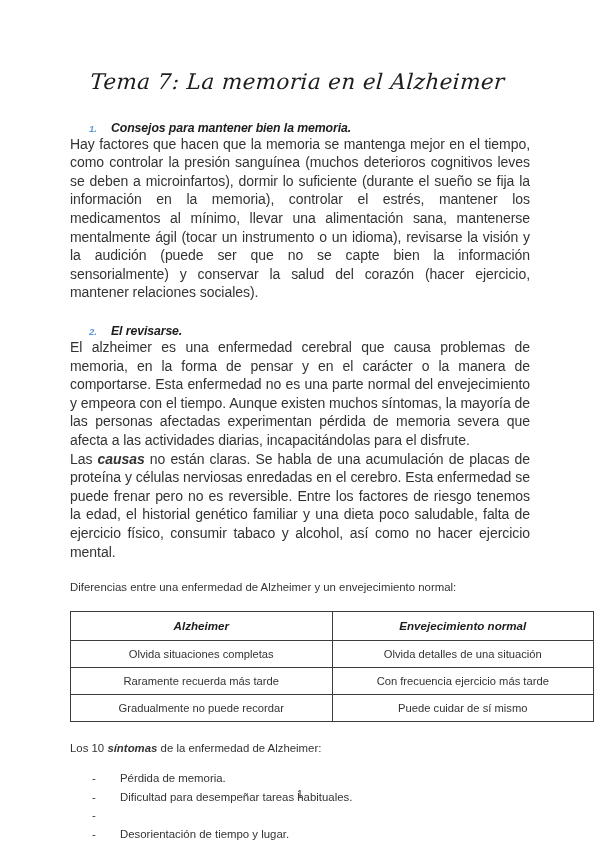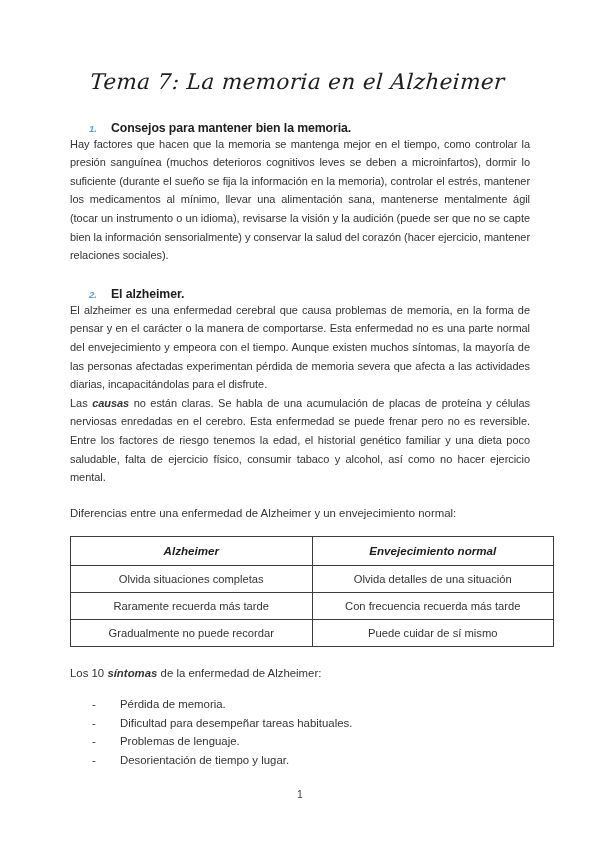--- a/index.html
+++ b/index.html
@@ -57,50 +57,51 @@
     color: #5b9bd5;
     font-weight: 700;
     font-style: italic;
     font-size: 9.5px;
     width: 22px;
     margin-left: 19px;
     flex: 0 0 auto;
   }
   .num-heading .htext {
     font-weight: 700;
+    font-style: italic;
     font-size: 12.3px;
     color: #1d1d1d;
     letter-spacing: -0.1px;
     text-align: center;
   }
 
   .h1-block { margin-top: 27px; }
   .h2-block { margin-top: 22px; }
 
   
   p.body {
-    font-size: 11px;
+    font-size: 14px;
     line-height: 18.6px;
     text-align: justify;
     color: #333333;
     margin: 0;
     letter-spacing: -0.05px;
   }
   .p-first { margin-top: 13px; }
   .p-gap   { margin-top: 16px; }
 
   b.bi {
     font-weight: 700;
     font-style: italic;
   }
 
   
   table.diff {
     border-collapse: collapse;
-    width: 484px;
+    width: 524px;
     margin-top: 14px;
     table-layout: fixed;
   }
   table.diff td {
     border: 1.3px solid #3c3c3c;
     text-align: center;
     vertical-align: middle;
     font-size: 11.2px;
     line-height: 16px;
     color: #333333;
@@ -163,41 +164,41 @@
     <h1 class="doc-title">Tema 7: La memoria en el Alzheimer</h1>
 
     <div class="num-heading h1-block">
       <span class="marker">1.</span>
       <span class="htext">Consejos para mantener bien la memoria.</span>
     </div>
     <p class="body p-first">Hay factores que hacen que la memoria se mantenga mejor en el tiempo, como controlar la presión sanguínea (muchos deterioros cognitivos leves se deben a microinfartos), dormir lo suficiente (durante el sueño se fija la información en la memoria), controlar el estrés, mantener los medicamentos al mínimo, llevar una alimentación sana, mantenerse mentalmente ágil (tocar un instrumento o un idioma), revisarse la visión y la audición (puede ser que no se capte bien la información sensorialmente) y conservar la salud del corazón (hacer ejercicio, mantener relaciones sociales).</p>
 
     <div class="num-heading h2-block">
       <span class="marker">2.</span>
-      <span class="htext">El alzheimer.</span>
+      <span class="htext">El revisarse.</span>
     </div>
     <p class="body p-first">El alzheimer es una enfermedad cerebral que causa problemas de memoria, en la forma de pensar y en el carácter o la manera de comportarse. Esta enfermedad no es una parte normal del envejecimiento y empeora con el tiempo. Aunque existen muchos síntomas, la mayoría de las personas afectadas experimentan pérdida de memoria severa que afecta a las actividades diarias, incapacitándolas para el disfrute.</p>
 
     <p class="body p-gap"><span>Las </span><b class="bi">causas</b><span> no están claras. Se habla de una acumulación de placas de proteína y células nerviosas enredadas en el cerebro. Esta enfermedad se puede frenar pero no es reversible. Entre los factores de riesgo tenemos la edad, el historial genético familiar y una dieta poco saludable, falta de ejercicio físico, consumir tabaco y alcohol, así como no hacer ejercicio mental.</span></p>
 
     <p class="lead-line">Diferencias entre una enfermedad de Alzheimer y un envejecimiento normal:</p>
 
     <table class="diff">
       <tbody>
         <tr>
           <td class="th">Alzheimer</td>
           <td class="th">Envejecimiento normal</td>
         </tr>
         <tr>
           <td>Olvida situaciones completas</td>
           <td>Olvida detalles de una situación</td>
         </tr>
         <tr>
           <td>Raramente recuerda más tarde</td>
-          <td>Con frecuencia recuerda más tarde</td>
+          <td>Con frecuencia ejercicio más tarde</td>
         </tr>
         <tr>
           <td>Gradualmente no puede recordar</td>
           <td>Puede cuidar de sí mismo</td>
         </tr>
       </tbody>
     </table>
 
     <p class="lead-line"><span>Los 10 </span><b class="bi">síntomas</b><span> de la enfermedad de Alzheimer:</span></p>
 
@@ -205,21 +206,20 @@
       <li>
         <span class="dash">-</span>
         <span>Pérdida de memoria.</span>
       </li>
       <li>
         <span class="dash">-</span>
         <span>Dificultad para desempeñar tareas habituales.</span>
       </li>
       <li>
         <span class="dash">-</span>
-        <span>Problemas de lenguaje.</span>
       </li>
       <li>
         <span class="dash">-</span>
         <span>Desorientación de tiempo y lugar.</span>
       </li>
     </ul>
 
   </div>
 
   <div class="page-number">1</div>

